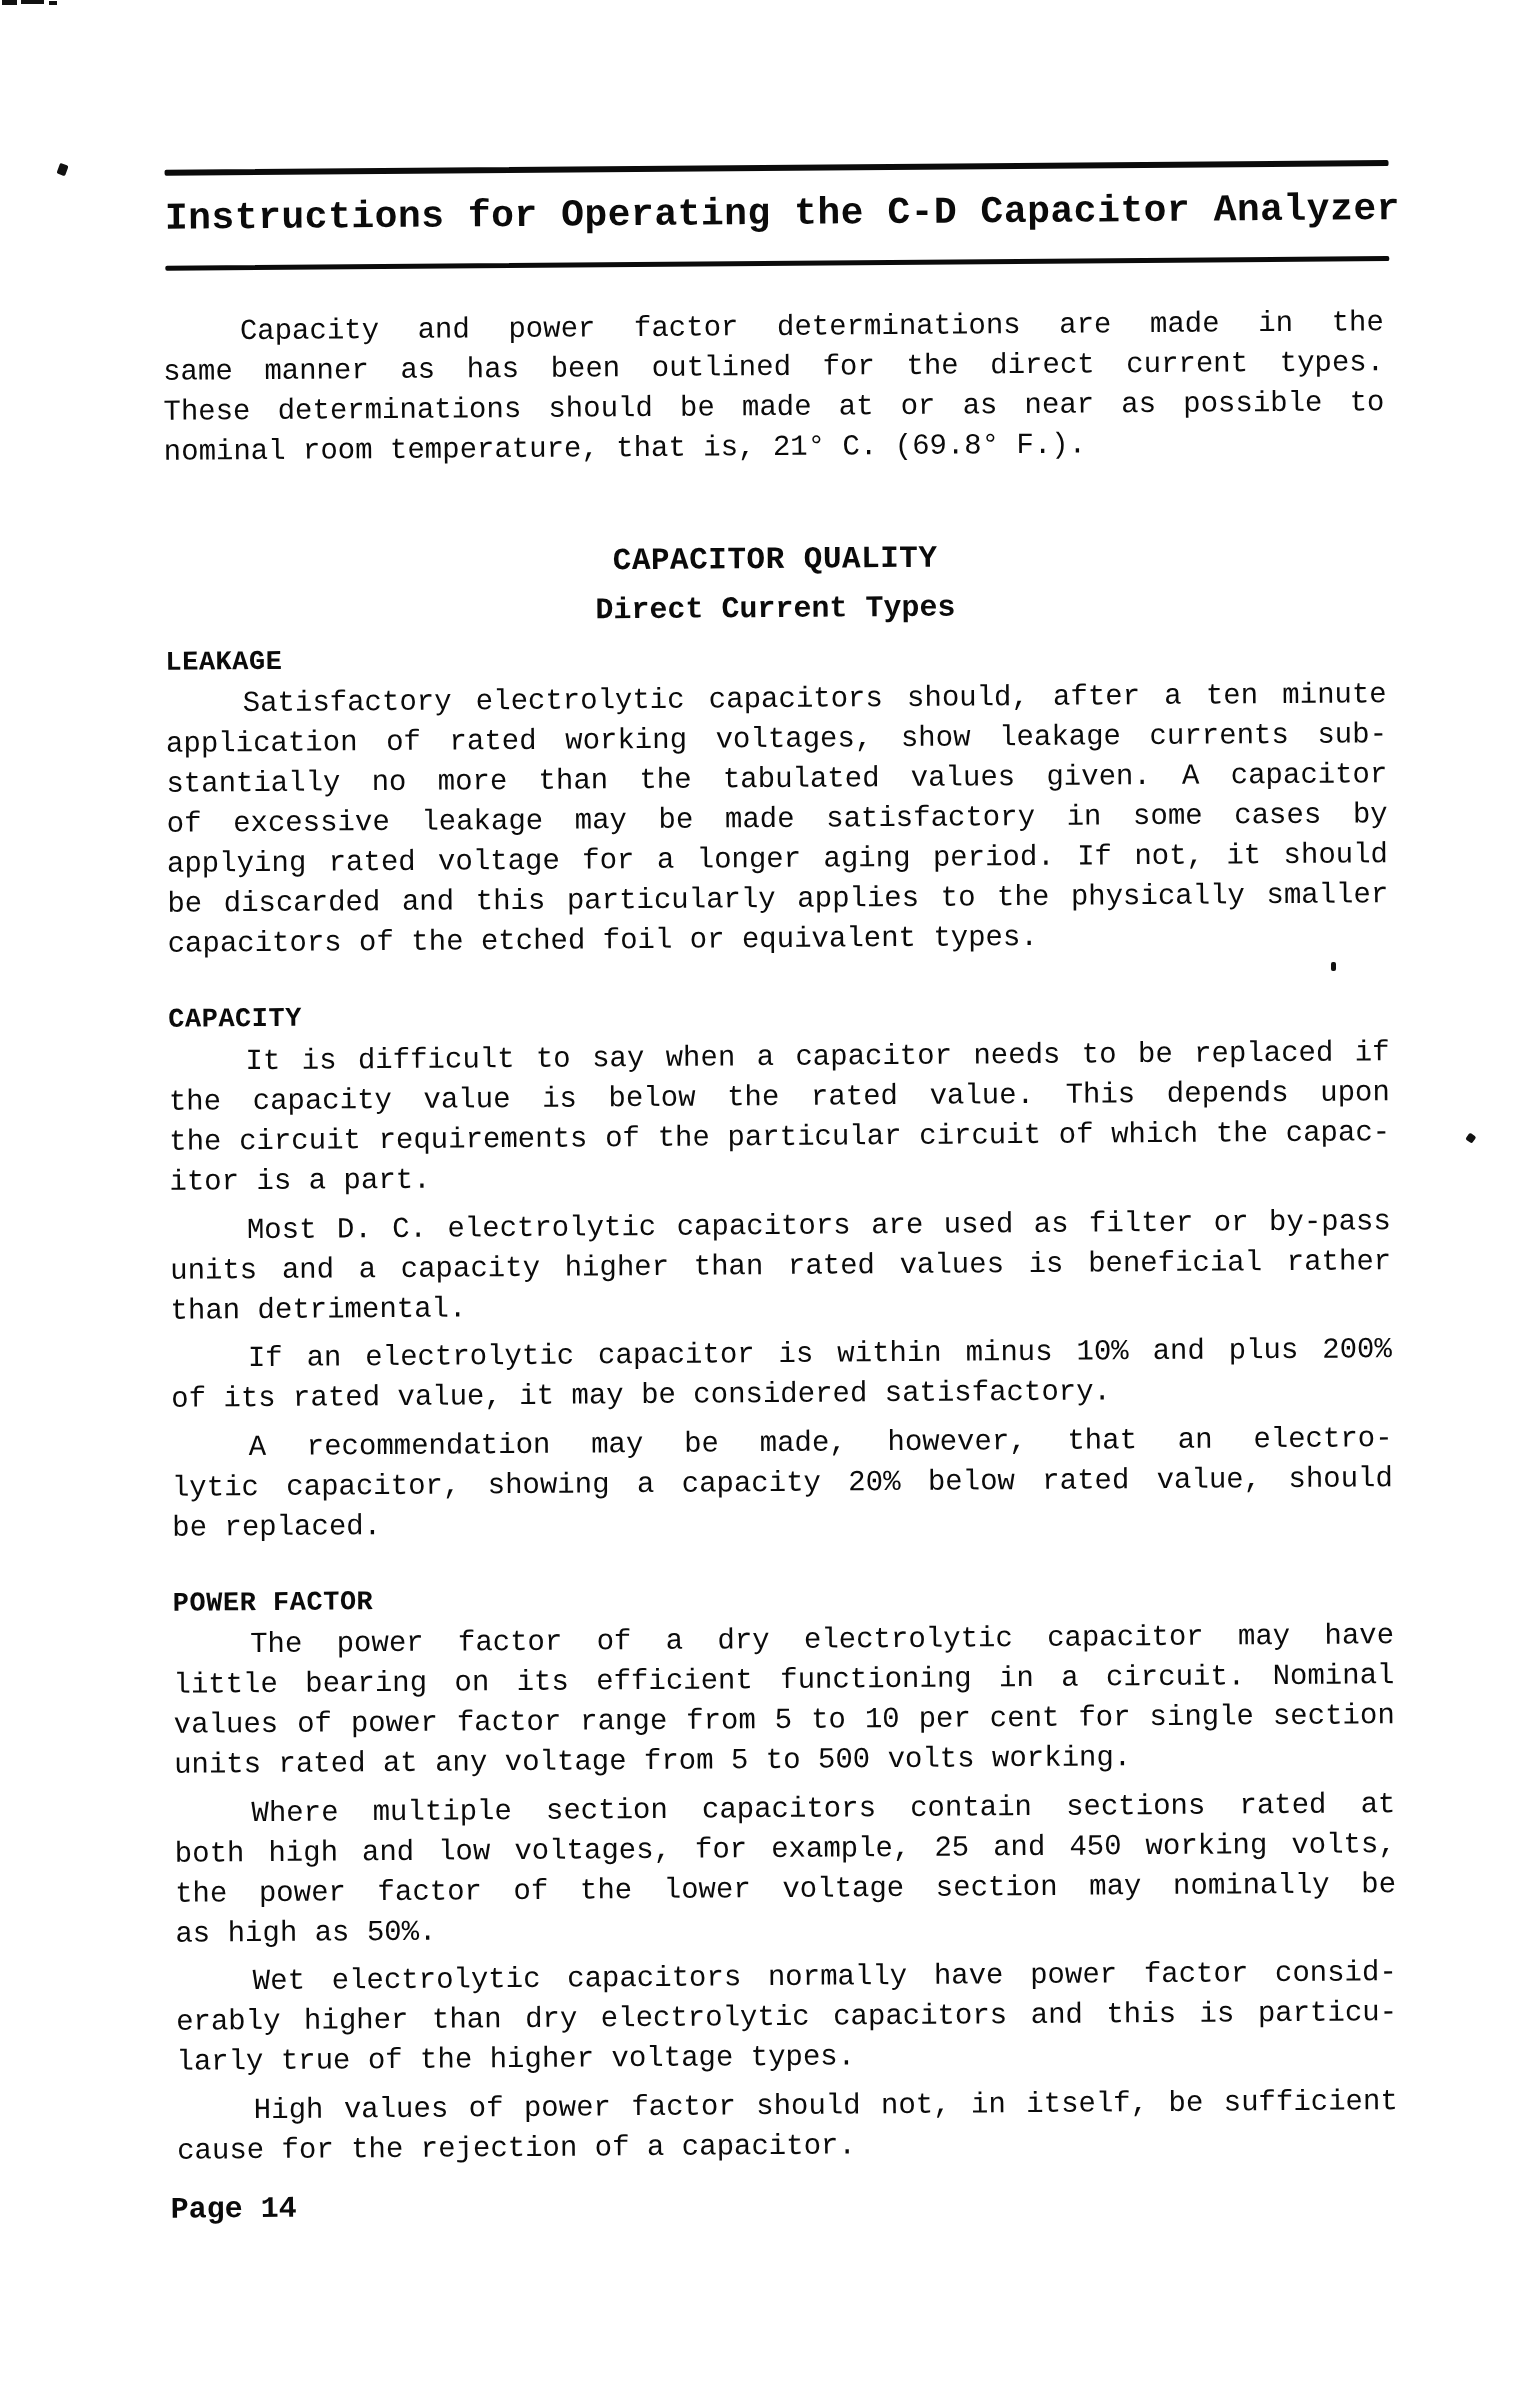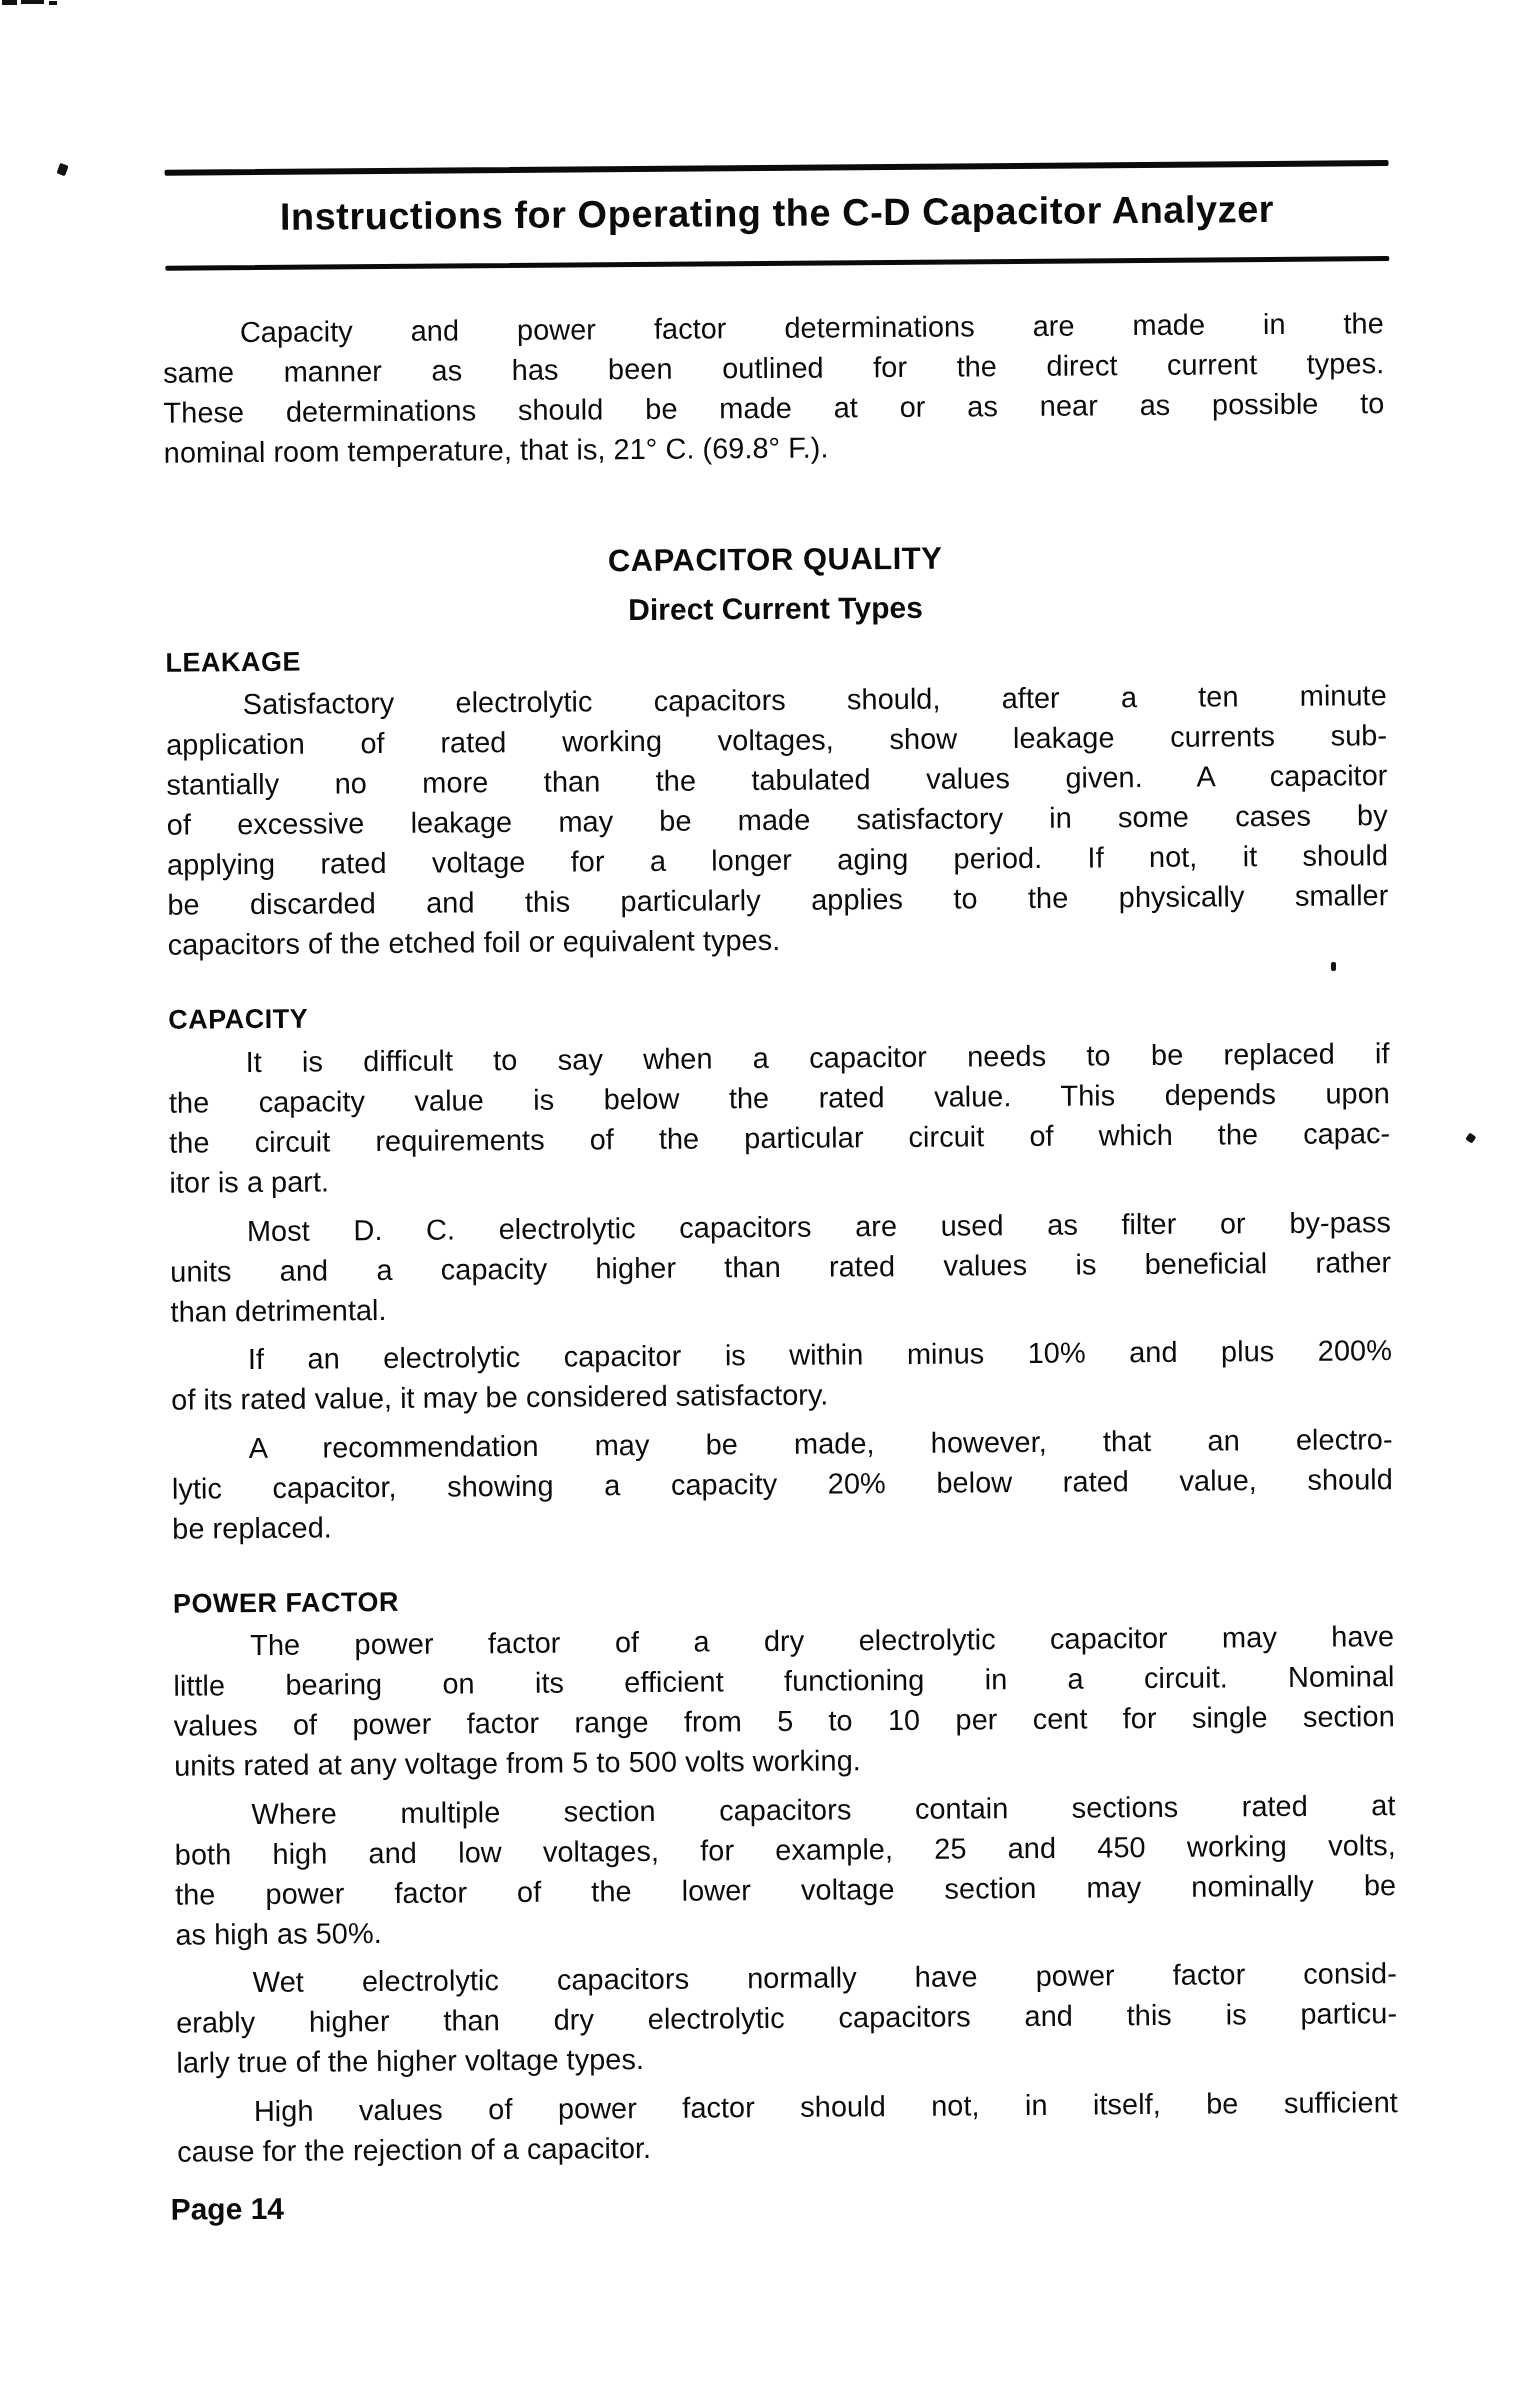--- a/index.html
+++ b/index.html
@@ -6,21 +6,21 @@
     margin: 0;
     padding: 0;
     background: #ffffff;
   }
   .page {
     position: relative;
     width: 1533px;
     height: 2400px;
     background: #ffffff;
     color: #0b0b0b;
-    font-family: Liberation Sans, sans-serif;
+    font-family: Liberation Mono, monospace;
     overflow: hidden;
   }
   .rotated {
     transform: rotate(-0.45deg);
     transform-origin: 50% 40%;
   }
   
   .header {
     margin-left: 171px;
     margin-right: 138px; 

